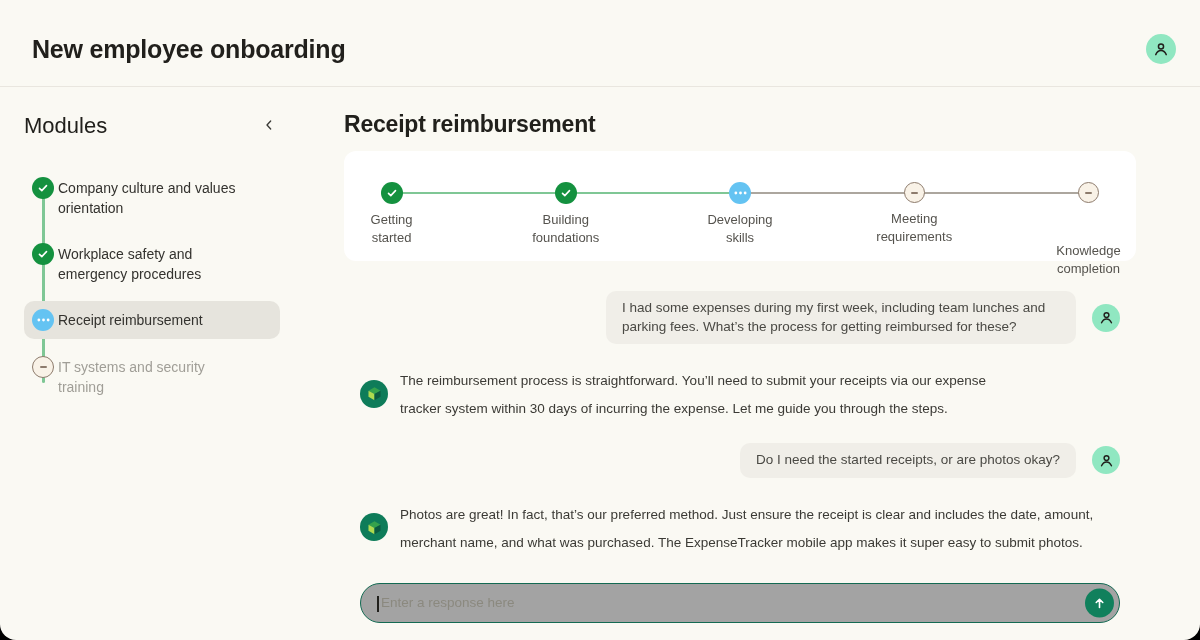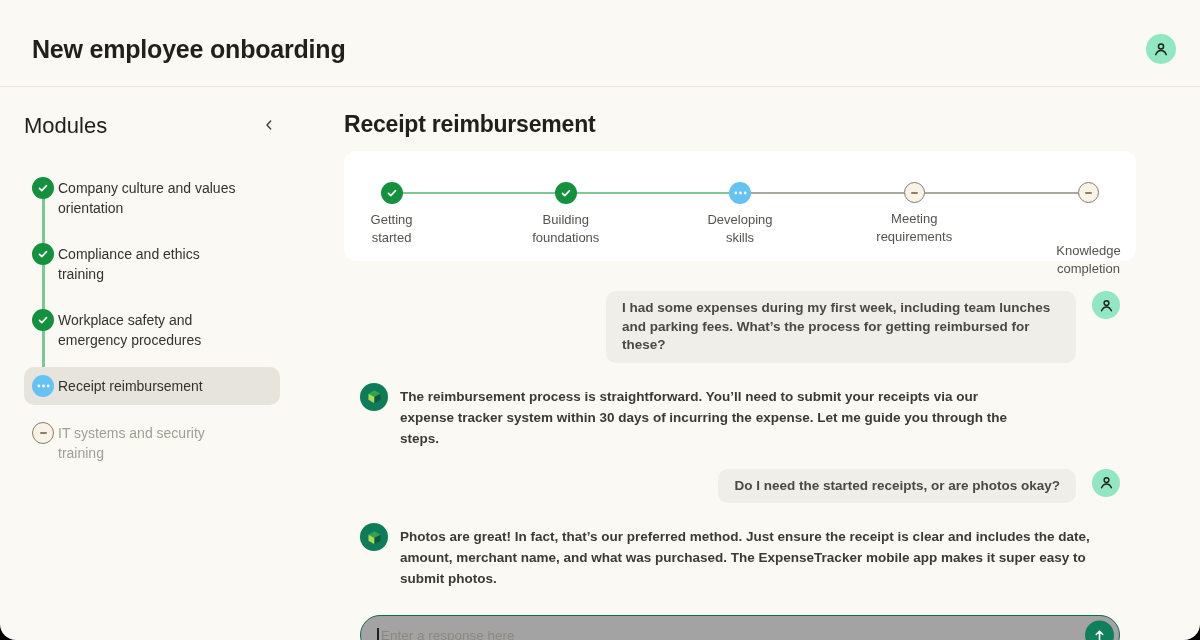--- a/index.html
+++ b/index.html
@@ -66,35 +66,35 @@
     background: #ffffff; border-radius: 12px;
   }
   .seg { position: absolute; top: 41px; height: 2px; }
   .seg.done { background: #7fc795; }
   .seg.todo { background: #aca69e; }
   .step { position: absolute; top: 31px; width: 110px; display: flex; flex-direction: column; align-items: center; }
   .step .status-icon.pending { width: 21px; height: 21px; flex-basis: 21px; }
   .step-label { margin-top: 7px; font-size: 13px; line-height: 18px; text-align: center; color: #55534e; }
   
   .chat { margin: 30px 16px 0; display: flex; flex-direction: column; gap: 20px; }
-  .msg-row { display: flex; align-items: flex-start; font-weight: bold; }
+  .msg-row { display: flex; align-items: center; }
   .msg-row.user { justify-content: flex-end; gap: 16px; }
   .msg-row.assistant { justify-content: flex-start; gap: 12px; }
   .bubble {
     background: #f0eee8; border-radius: 10px; padding: 8px 16px;
     font-size: 13.5px; line-height: 18.5px; color: #4a4944; max-width: 470px;
   }
   .chat-avatar {
     width: 28px; height: 28px; border-radius: 50%; flex: 0 0 28px;
     display: flex; align-items: center; justify-content: center;
   }
   .chat-avatar.user-a { background: #90e7c1; }
   .chat-avatar.bot-a  { background: #0e7c59; }
   .chat-avatar svg { width: 17px; height: 17px; display: block; }
-  .bot-text { font-size: 13.5px; line-height: 21px; color: #3b3a35; padding-top: 3px; max-width: 712px; }
+  .bot-text { font-size: 13.5px; line-height: 28px; color: #3b3a35; padding-top: 3px; max-width: 712px; }
   .bot-text.narrow { max-width: 608px; }
   
   .input-row { margin: 26px 16px 0; }
   .input-pill {
     position: relative; height: 40px; background: #a3a3a3;
     border: 1.5px solid #136a52; border-radius: 21px;
     display: flex; align-items: center;
   }
   .caret { position: absolute; left: 16px; top: 12px; width: 1.5px; height: 16px; background: #21201c; }
   .chat-input {
@@ -149,28 +149,20 @@
               </svg>
             </span>
             <span class="module-label">Company culture and values orientation</span>
           </div>
           <div class="module-item">
             <span class="status-icon complete">
               <svg width="12" height="12" viewBox="0 0 24 24" fill="none" stroke="#fff" stroke-width="3.2" stroke-linecap="round" stroke-linejoin="round">
                 <path d="M5 12.8l4.6 4.4L19 7.2"></path>
               </svg>
             </span>
-            <span class="module-label">Compliance and ethics training</span>
-          </div>
-          <div class="module-item">
-            <span class="status-icon complete">
-              <svg width="12" height="12" viewBox="0 0 24 24" fill="none" stroke="#fff" stroke-width="3.2" stroke-linecap="round" stroke-linejoin="round">
-                <path d="M5 12.8l4.6 4.4L19 7.2"></path>
-              </svg>
-            </span>
             <span class="module-label">Workplace safety and emergency procedures</span>
           </div>
           <div class="module-item selected">
             <span class="status-icon current">
               <svg width="13" height="4" viewBox="0 0 14 4">
                 <circle cx="2" cy="2" r="1.5" fill="#fff"></circle>
                 <circle cx="7" cy="2" r="1.5" fill="#fff"></circle>
                 <circle cx="12" cy="2" r="1.5" fill="#fff"></circle>
               </svg>
             </span>

